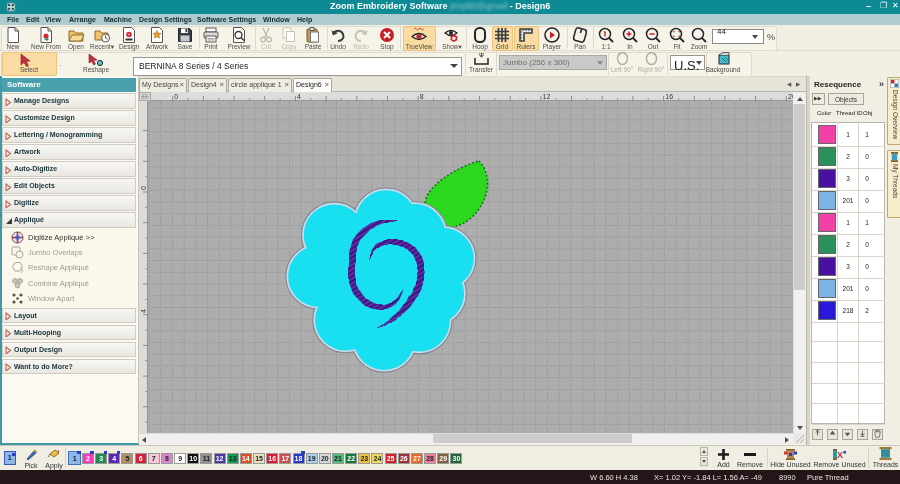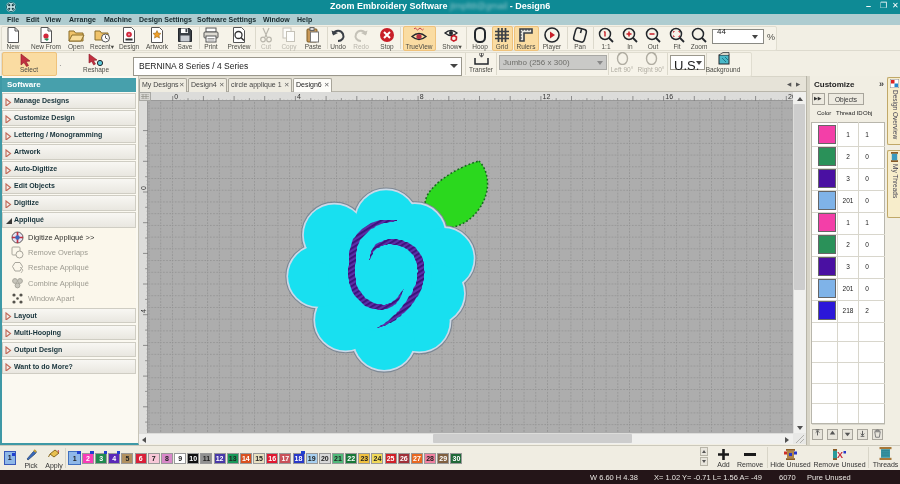--- a/index.html
+++ b/index.html
@@ -653,21 +653,21 @@
     <path d="M1 1l4.5 3.5L1 8z" fill="none" stroke="#C06858" stroke-width="1.1"></path>
   </svg>
 <div style="position:absolute;left:14px;top:199px;font-size:7px;color:#16323A;font-weight:700;line-height:1.1;white-space:nowrap;">Digitize</div>
 <div style="position:absolute;left:2px;top:212px;width:134px;height:15.5px;background:linear-gradient(#F8F7F3,#E9E7E0);border:1px solid #CFCDC3;"></div>
 <svg style="position:absolute;left:5px;top:217px" width="8" height="8">
     <path d="M7 1v6H1z" fill="#3a3a38"></path>
   </svg>
 <div style="position:absolute;left:14px;top:216px;font-size:7px;color:#16323A;font-weight:700;line-height:1.1;white-space:nowrap;">Appliqué</div>
 <div style="position:absolute;left:2px;top:228px;width:134px;height:80px;background:#FBF7EB;"></div>
 <div style="position:absolute;left:28px;top:234px;font-size:7.5px;color:#33332F;font-weight:400;line-height:1.1;white-space:nowrap;">Digitize Appliqué &gt;&gt;</div>
-<div style="position:absolute;left:28px;top:249px;font-size:7.5px;color:#9E9C92;font-weight:400;line-height:1.1;white-space:nowrap;">Remove Overlaps</div>
+<div style="position:absolute;left:28px;top:249px;font-size:7.5px;color:#9E9C92;font-weight:400;line-height:1.1;white-space:nowrap;">Jumbo Overlaps</div>
 <div style="position:absolute;left:28px;top:264px;font-size:7.5px;color:#9E9C92;font-weight:400;line-height:1.1;white-space:nowrap;">Reshape Appliqué</div>
 <div style="position:absolute;left:28px;top:280px;font-size:7.5px;color:#9E9C92;font-weight:400;line-height:1.1;white-space:nowrap;text-align:center;">Combine Appliqué</div>
 <div style="position:absolute;left:28px;top:295px;font-size:7.5px;color:#9E9C92;font-weight:400;line-height:1.1;white-space:nowrap;">Window Apart</div>
 <svg style="position:absolute;left:11px;top:231px" width="13" height="13">
     <circle cx="6.5" cy="6.5" r="5.5" fill="#E8E4F4" stroke="#333" stroke-width=".8"></circle>
     <path d="M6.5 1v11M1 6.5h11" stroke="#C23040" stroke-width="1.6"></path>
     <circle cx="6.5" cy="6.5" r="2.2" fill="#3A6ABF"></circle>
   </svg>
 <svg style="position:absolute;left:11px;top:246px" width="13" height="13" fill="none" stroke="#A8A69C">
     <rect x="1" y="1" width="8" height="8" rx="1"></rect>
@@ -704,21 +704,21 @@
     <path d="M1 1l4.5 3.5L1 8z" fill="none" stroke="#C06858" stroke-width="1.1"></path>
   </svg>
 <div style="position:absolute;left:14px;top:345.5px;font-size:7px;color:#16323A;font-weight:700;line-height:1.1;white-space:nowrap;">Output Design</div>
 <div style="position:absolute;left:2px;top:358.5px;width:134px;height:15.5px;background:linear-gradient(#F8F7F3,#E9E7E0);border:1px solid #CFCDC3;"></div>
 <svg style="position:absolute;left:5px;top:363.0px" width="7" height="8">
     <path d="M1 1l4.5 3.5L1 8z" fill="none" stroke="#C06858" stroke-width="1.1"></path>
   </svg>
 <div style="position:absolute;left:14px;top:362.5px;font-size:7px;color:#16323A;font-weight:700;line-height:1.1;white-space:nowrap;">Want to do More?</div>
 <div style="position:absolute;left:806px;top:76px;width:4px;height:369px;background:#D8D5C8;border-left:1px solid #B8B5A8;"></div>
 <div style="position:absolute;left:810px;top:76px;width:90px;height:369px;background:#F1EEE3;"></div>
-<div style="position:absolute;left:814px;top:80.5px;font-size:8px;color:#222;font-weight:700;line-height:1.1;white-space:nowrap;">Customize</div>
+<div style="position:absolute;left:814px;top:80.5px;font-size:8px;color:#222;font-weight:700;line-height:1.1;white-space:nowrap;">Resequence</div>
 <div style="position:absolute;left:879px;top:79.5px;font-size:9px;color:#444;font-weight:700;line-height:1.1;white-space:nowrap;">»</div>
 <div style="position:absolute;left:812px;top:93px;width:13px;height:12px;background:#EDEAE0;border:1px solid #A8A59C;"></div>
 <div style="position:absolute;left:814px;top:95.5px;font-size:5px;color:#333;font-weight:400;line-height:1.1;white-space:nowrap;">▶▶</div>
 <div style="position:absolute;left:828px;top:93px;width:36px;height:12px;background:#EDEAE0;border:1px solid #A8A59C;"></div>
 <div style="position:absolute;left:828px;top:95.5px;font-size:6.5px;color:#333;font-weight:400;line-height:1.1;white-space:nowrap;text-align:center;width:36px">Objects</div>
 <div style="position:absolute;left:817px;top:109.8px;font-size:6px;color:#222;font-weight:400;line-height:1.1;white-space:nowrap;">Color</div>
 <div style="position:absolute;left:836px;top:109.8px;font-size:6px;color:#222;font-weight:400;line-height:1.1;white-space:nowrap;">Thread ID</div>
 <div style="position:absolute;left:863px;top:109.8px;font-size:6px;color:#222;font-weight:400;line-height:1.1;white-space:nowrap;">Obj</div>
 <div style="position:absolute;left:811px;top:121.5px;width:74px;height:302px;background:#fff;border:1px solid #B8B6AC;"></div>
 <div style="position:absolute;left:837px;top:122px;width:1px;height:301px;background:#D8D6CC;"></div>
@@ -916,14 +916,14 @@
 <div style="position:absolute;left:868px;top:447px;width:1px;height:21px;background:#D8D5C8;"></div>
 <svg style="position:absolute;left:878px;top:447px" width="15" height="13">
     <rect x="1.5" width="12" height="2.2" fill="#A87838"></rect>
     <rect x="1.5" y="10.8" width="12" height="2.2" fill="#A87838"></rect>
     <rect x="3" y="2.2" width="9" height="8.6" fill="#3A9AA8"></rect>
     <path d="M3.5 3.4h8M3.5 5.2h8M3.5 7h8M3.5 8.8h8" stroke="#2A7A88" stroke-width=".7"></path>
   </svg>
 <div style="position:absolute;left:855.5px;top:461px;width:60px;text-align:center;font-size:7px;color:#333;line-height:1;white-space:nowrap;">Threads</div>
 <div style="position:absolute;left:0px;top:470px;width:900px;height:14px;background:#241518;"></div>
 <div style="position:absolute;left:590px;top:473.5px;font-size:7.5px;color:#E8E4E0;font-weight:400;line-height:1.1;white-space:nowrap;">W 6.60 H 4.38</div>
-<div style="position:absolute;left:654px;top:473.5px;font-size:7.5px;color:#E8E4E0;font-weight:400;line-height:1.1;white-space:nowrap;">X= 1.02 Y= -0.71 L= 1.56 A= -49</div>
-<div style="position:absolute;left:779px;top:473.5px;font-size:7.5px;color:#E8E4E0;font-weight:400;line-height:1.1;white-space:nowrap;">6070</div>
-<div style="position:absolute;left:807px;top:473.5px;font-size:7.5px;color:#E8E4E0;font-weight:400;line-height:1.1;white-space:nowrap;">Pure Unused</div>
+<div style="position:absolute;left:654px;top:473.5px;font-size:7.5px;color:#E8E4E0;font-weight:400;line-height:1.1;white-space:nowrap;">X= 1.02 Y= -1.84 L= 1.56 A= -49</div>
+<div style="position:absolute;left:779px;top:473.5px;font-size:7.5px;color:#E8E4E0;font-weight:400;line-height:1.1;white-space:nowrap;">8990</div>
+<div style="position:absolute;left:807px;top:473.5px;font-size:7.5px;color:#E8E4E0;font-weight:400;line-height:1.1;white-space:nowrap;">Pure Thread</div>
 </body></html>

